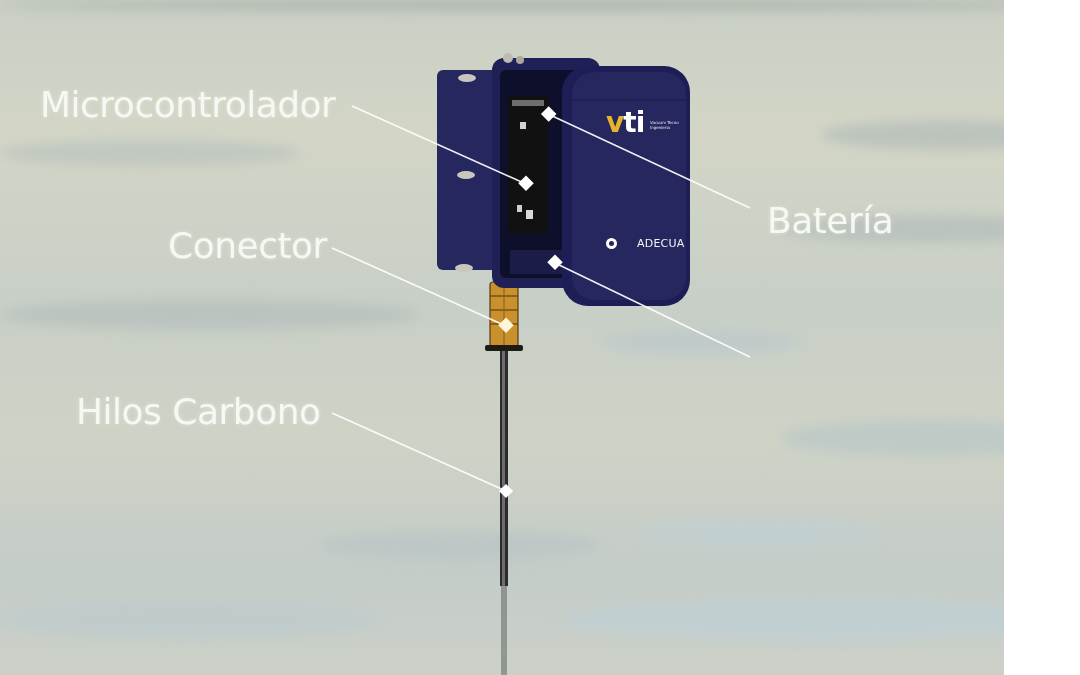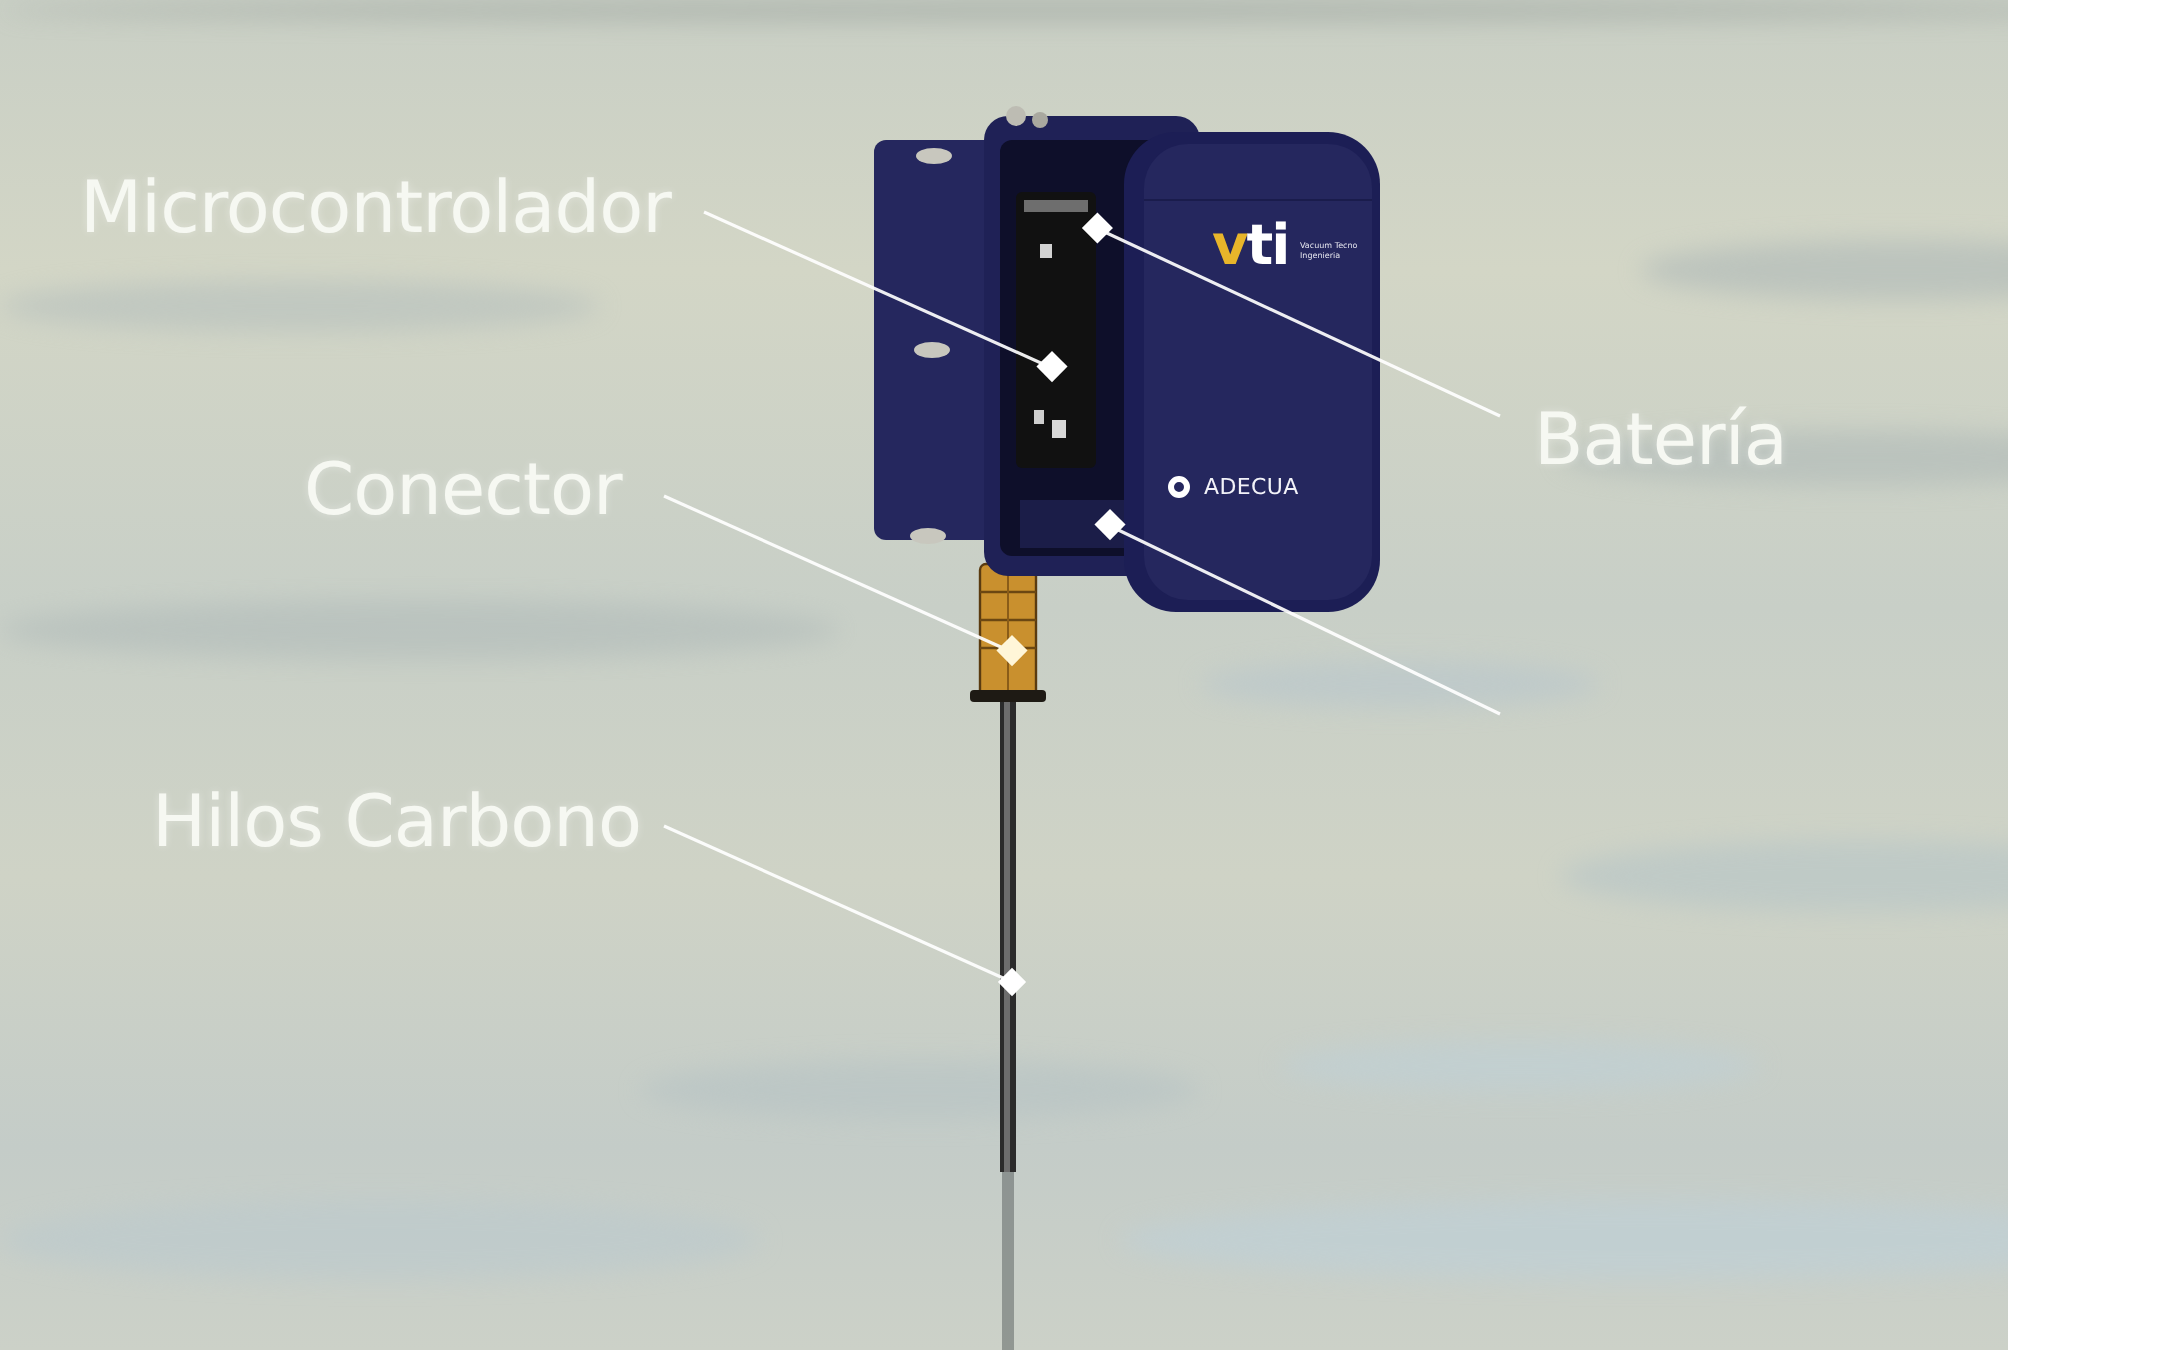--- a/index.html
+++ b/index.html
@@ -74,21 +74,21 @@
       <line x1="572" y1="100" x2="686" y2="100" stroke="#1a1c4c" stroke-width="1"></line>
     </g>
   </svg>
 
   <div style="position:absolute;left:606px;top:108px;font-family:'DejaVu Sans',sans-serif;font-size:28px;line-height:30px;font-weight:bold;color:#ffffff;letter-spacing:-1px;">
     
     <span style="color:#e8b52a">v</span><span>ti</span>
   </div>
   <div style="position:absolute;left:650px;top:120px;width:40px;font-size:4px;line-height:5px;color:#e6e6ee;overflow:hidden;height:11px;">Vacuum Tecno Ingenieria</div>
 
-  <div style="position:absolute;left:584px;top:237px;display:flex;align-items:center;gap:7px;">
+  <div style="position:absolute;left:606px;top:237px;display:flex;align-items:center;gap:20px;">
     <span style="display:inline-block;width:11px;height:11px;border-radius:50%;border:3px solid #ffffff;box-sizing:border-box;"></span>
     <span style="font-size:11px;color:#f2f2f8;letter-spacing:0.2px;">ADECUA</span>
   </div>
 
   <svg class="overlay" width="1080" height="675" viewBox="0 0 1080 675">
     <g stroke="#ffffff" stroke-width="1.6" fill="none" opacity="0.92">
       <line x1="352" y1="106" x2="526" y2="184"></line>
       <line x1="548" y1="114" x2="750" y2="208"></line>
       <line x1="332" y1="248" x2="506" y2="326"></line>
       <line x1="555" y1="263" x2="750" y2="357"></line>
@@ -97,16 +97,16 @@
     <g fill="#ffffff">
       <rect x="520" y="178" width="11" height="11" transform="rotate(45 526 184)"></rect>
       <rect x="543" y="108" width="11" height="11" transform="rotate(45 548 114)"></rect>
       <rect x="500" y="320" width="11" height="11" transform="rotate(45 506 326)" fill="#fff6d8"></rect>
       <rect x="549" y="257" width="11" height="11" transform="rotate(45 555 263)"></rect>
       <rect x="501" y="486" width="10" height="10" transform="rotate(45 506 491)"></rect>
     </g>
   </svg>
 
   <div class="label" style="left:40px;top:84px;">Microcontrolador</div>
-  <div class="label" style="left:152px;top:225px;">Conector</div>
+  <div class="label" style="left:168px;top:225px;">Conector</div>
   <div class="label" style="left:767px;top:200px;">Batería</div>
   <div class="label" style="left:76px;top:391px;">Hilos Carbono</div>
 </div>
 
 </body></html>

